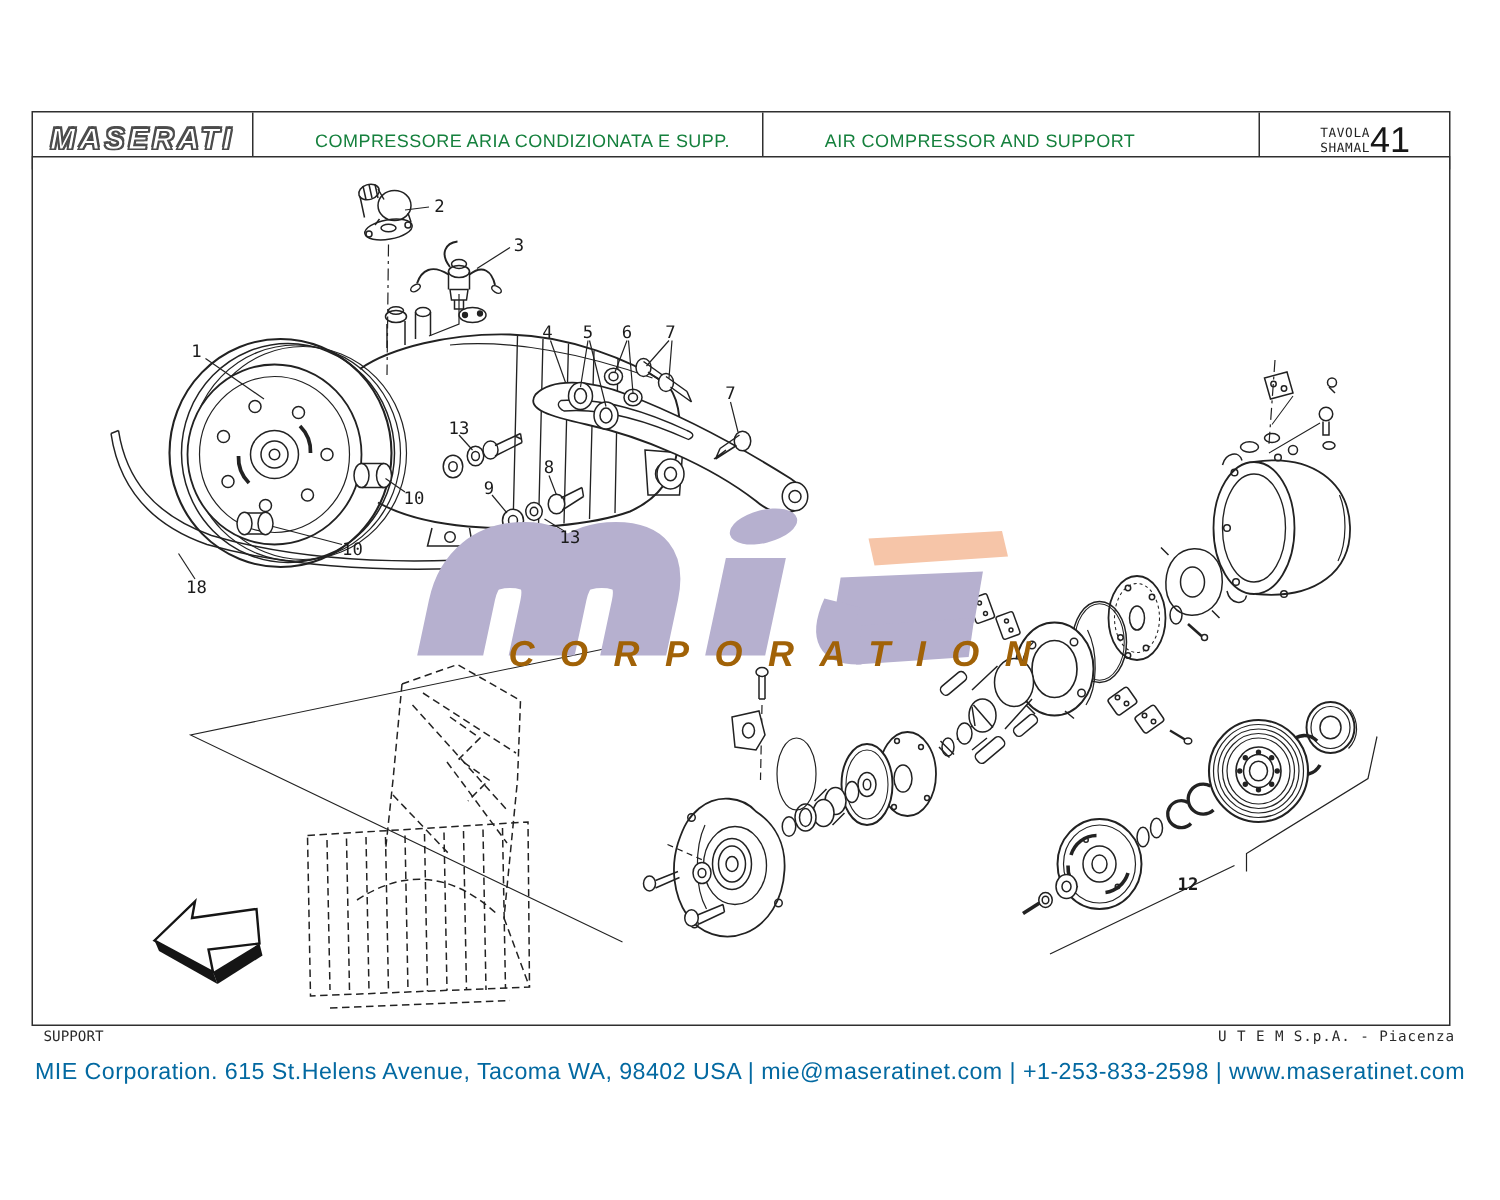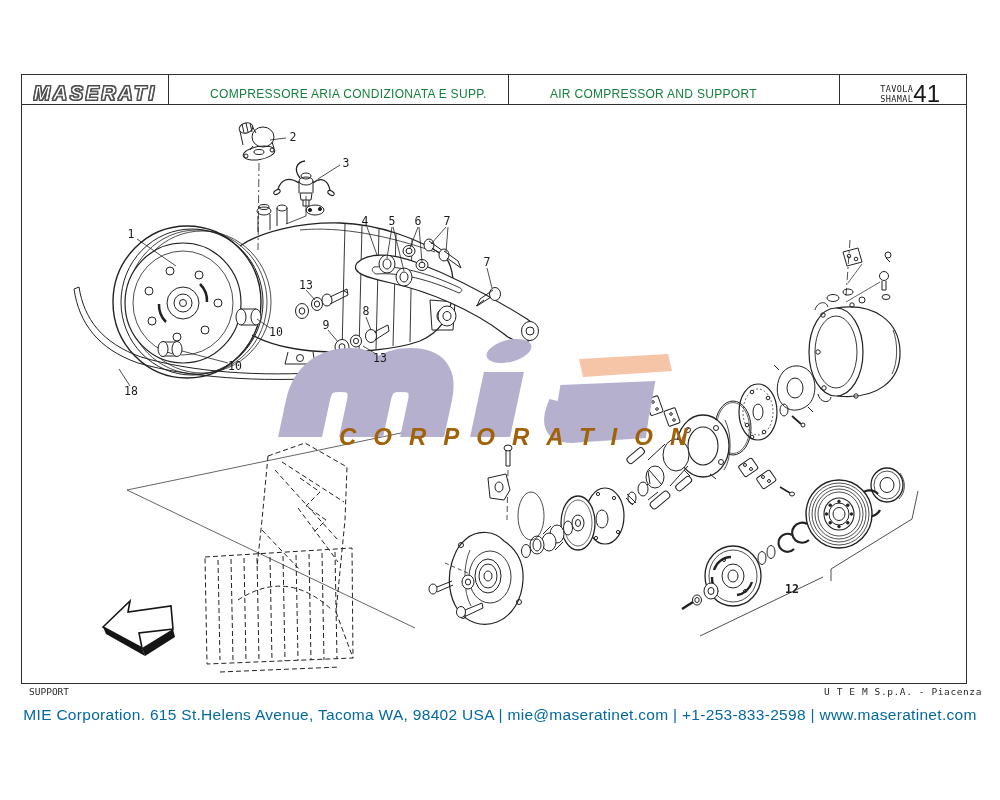--- a/index.html
+++ b/index.html
@@ -27,21 +27,21 @@
   
   .corp{position:absolute;left:339px;top:423px;font:italic 700 24px "Liberation Sans",sans-serif;
     letter-spacing:17px;color:#a16207;white-space:nowrap;pointer-events:none;}
   .visually-hidden{position:absolute;width:1px;height:1px;overflow:hidden;clip:rect(0 0 0 0);}
   
   #labels{position:absolute;left:0;top:0;width:1000px;height:800px;pointer-events:none;}
   .part-label{position:absolute;transform:translate(-50%,-50%);
     font:11.5px "DejaVu Sans Mono",monospace;color:#1b1b1b;}
   
   #model-text{position:absolute;left:29px;top:686px;font:9.5px "DejaVu Sans Mono",monospace;color:#2a2a2a;}
-  #publisher-text{position:absolute;right:18px;top:686px;font:9.5px "DejaVu Sans Mono",monospace;
+  #publisher-text{position:absolute;right:30px;top:686px;font:9.5px "DejaVu Sans Mono",monospace;
     color:#2a2a2a;letter-spacing:0.6px;}
   #contact-line{position:absolute;left:0;top:706px;width:1000px;text-align:center;
     font:15.5px "Liberation Sans",sans-serif;color:#0369a1;letter-spacing:0.3px;}
 </style>
 </head>
 <body>
 
 <div id="page">
 
   <div id="header-box">

